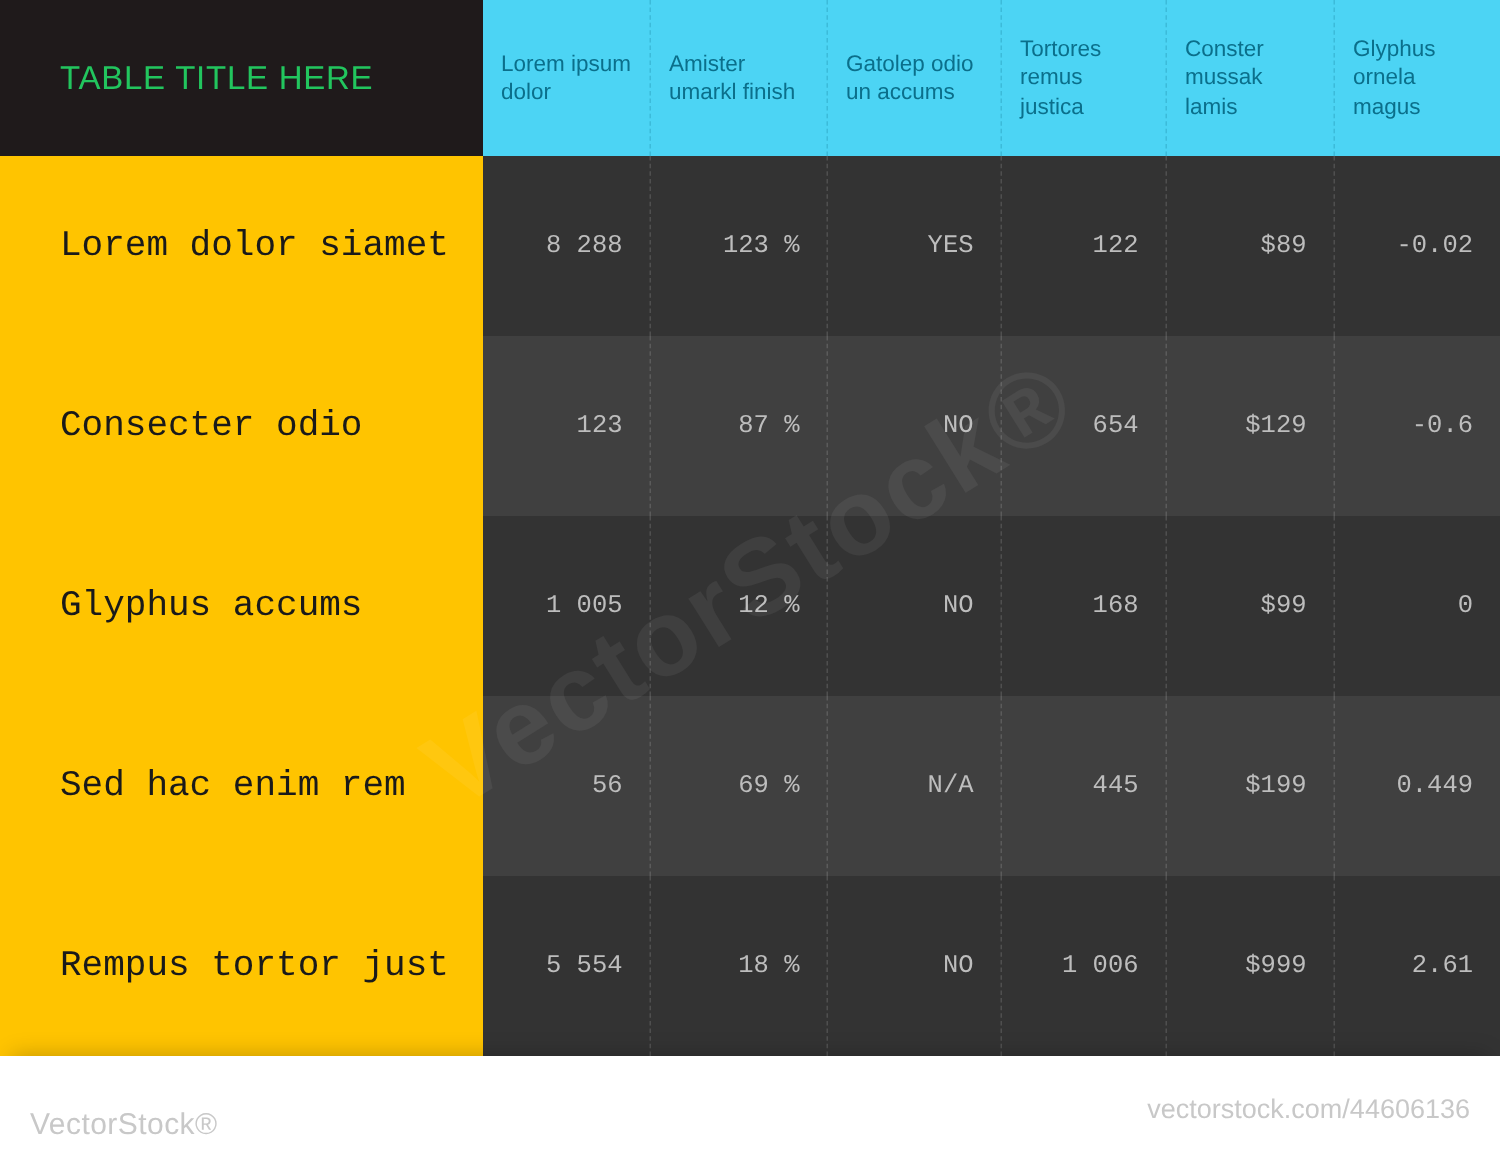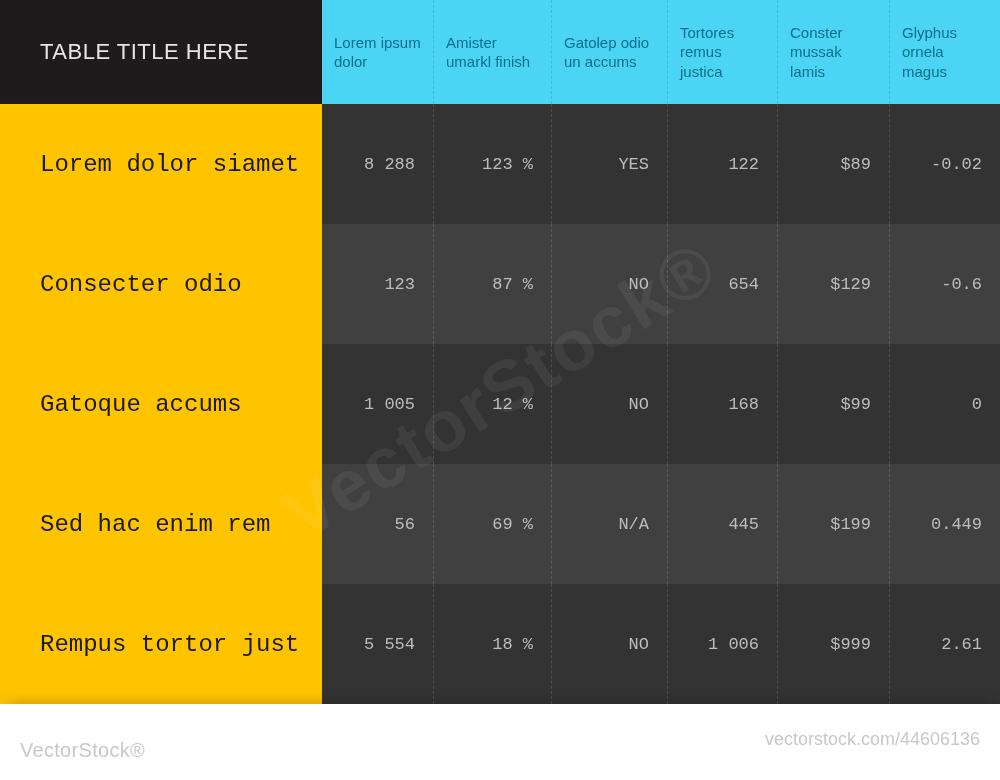--- a/index.html
+++ b/index.html
@@ -26,21 +26,21 @@
     width: 100%;
     position: relative;
   }
   
   .row.header { height: 104px; }
   .row.body   { height: 120px; box-shadow: inset 0 22px 18px -18px rgba(0,0,0,0.55); font-family: Liberation Mono, monospace; }
   
   .cell.title {
     width: 322px; flex: 0 0 322px;
     background: #1f1a1b;
-    color: #e5e5e5;
+    color: #22c55e;
     display: flex; align-items: center;
     padding-left: 40px;
     font-size: 22px;
     letter-spacing: 0.5px;
     font-weight: 500;
   }
   
   .cell.colhead {
     background: #4cd4f4;
     color: #0b6f8b;
@@ -149,21 +149,21 @@
       <div class="cell rowlabel">Consecter odio</div>
       <div class="cell data c1">123</div>
       <div class="cell data c2">87 %</div>
       <div class="cell data c3">NO</div>
       <div class="cell data c4">654</div>
       <div class="cell data c5">$129</div>
       <div class="cell data c6">-0.6</div>
     </div>
 
     <div class="row body">
-      <div class="cell rowlabel">Gatoque accums</div>
+      <div class="cell rowlabel">Glyphus accums</div>
       <div class="cell data c1">1 005</div>
       <div class="cell data c2">12 %</div>
       <div class="cell data c3">NO</div>
       <div class="cell data c4">168</div>
       <div class="cell data c5">$99</div>
       <div class="cell data c6">0</div>
     </div>
 
     <div class="row body">
       <div class="cell rowlabel">Sed hac enim rem</div>

